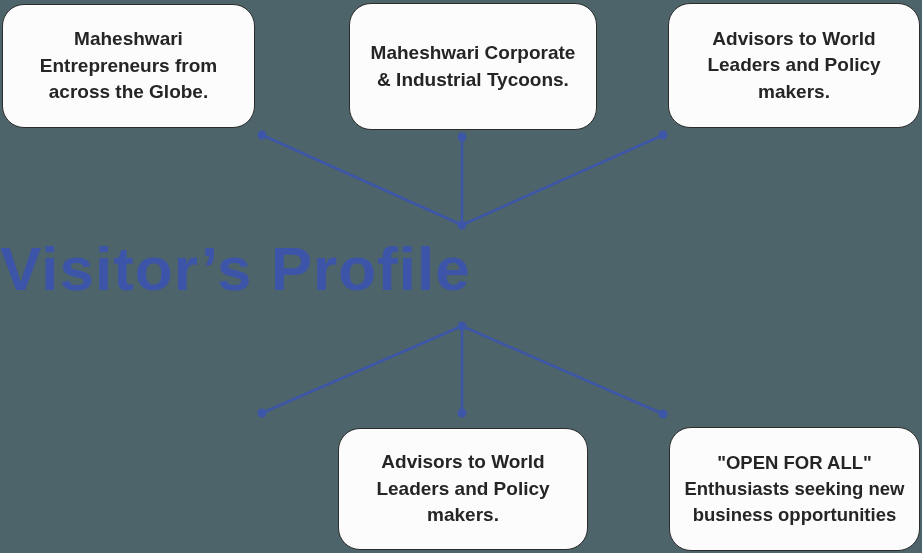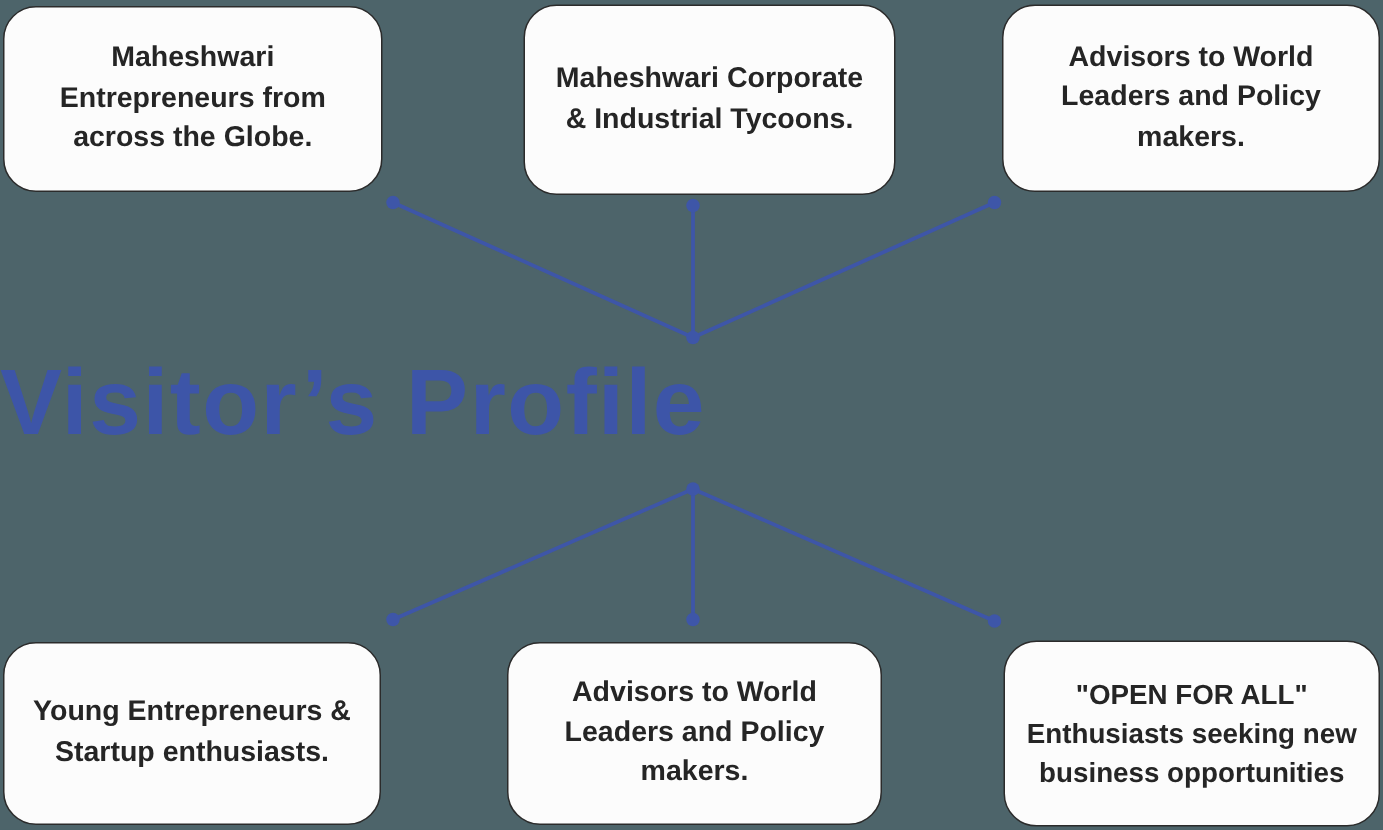--- a/index.html
+++ b/index.html
@@ -76,19 +76,18 @@
   </svg>
 
   <div class="card card-1">Maheshwari Entrepreneurs from across the Globe.</div>
 
   <div class="card card-2">Maheshwari Corporate &amp; Industrial Tycoons.</div>
 
   <div class="card card-3">Advisors to World Leaders and Policy makers.</div>
 
   <div class="title">Visitor’s Profile</div>
 
-  <div class="card card-4">Young Entrepreneurs &amp; Startup enthusiasts.</div>
 
   <div class="card card-5">Advisors to World Leaders and Policy makers.</div>
 
   <div class="card card-6">"OPEN FOR ALL" Enthusiasts seeking new business opportunities</div>
 
 </div>
 
 </body></html>

